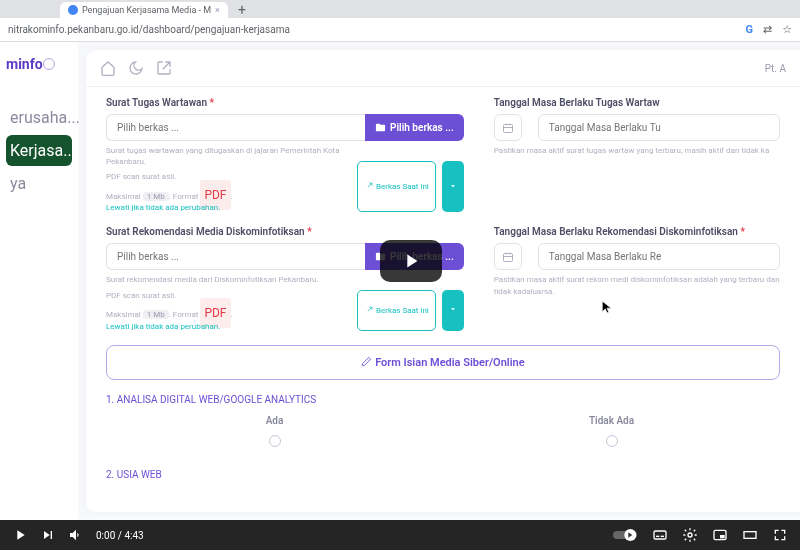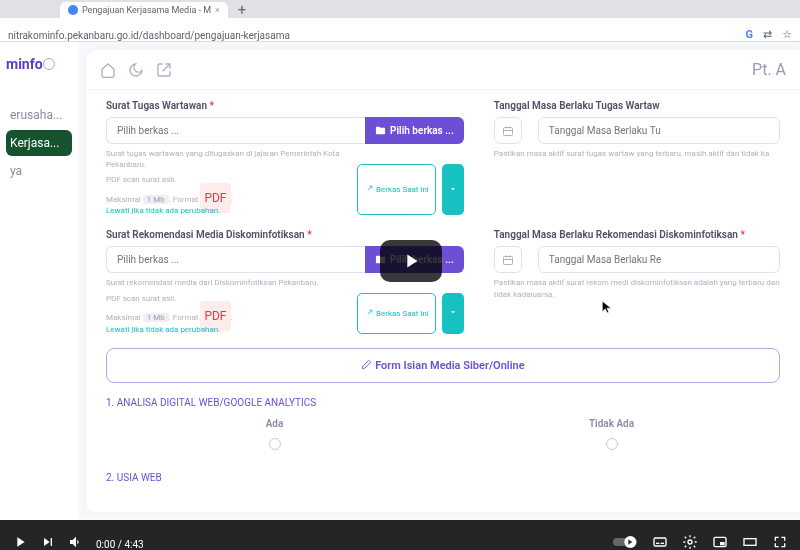--- a/index.html
+++ b/index.html
@@ -2,33 +2,33 @@
 <html><head>
 <meta charset="utf-8">
 <style>
 *{box-sizing:border-box;margin:0;padding:0;font-family:-apple-system,BlinkMacSystemFont,"Segoe UI",Roboto,sans-serif}
 body{width:800px;height:550px;overflow:hidden;background:#f0f0f0;position:relative}
 .browser-tabs{height:18px;background:#dfe1e5;display:flex;padding:0 50px 0 40px;font-size:9px;color:#5f6368;align-items:flex-end}
 .tab{background:#fff;border-radius:6px 6px 0 0;padding:3px 8px;margin-right:4px;display:flex;align-items:center;gap:4px;max-width:180px}
 .tab.inactive{background:transparent}
 .tab .fav{width:10px;height:10px;background:#4285f4;border-radius:50%;flex:none}
 .newtab{padding:0 6px;font-size:14px}
-.urlbar{height:24px;background:#fff;border-bottom:1px solid #ddd;display:flex;align-items:flex-end;padding:0 8px;font-size:10px;color:#5f6368;justify-content:space-between}
+.urlbar{height:24px;background:#fff;border-bottom:1px solid #ddd;display:flex;align-items:center;padding:0 8px;font-size:10px;color:#5f6368;justify-content:space-between}
 .urlbar .ricons{display:flex;gap:10px;font-size:11px}
 .app{display:flex;height:calc(550px - 18px - 24px - 30px);background:#f7f8fc}
 .sidebar{width:78px;background:#fff;padding:14px 6px}
 .brand{color:#5b3cc4;font-weight:700;font-size:14px;display:flex;align-items:center;margin-bottom:30px}
 .brand-gear{width:12px;height:12px;border:1.5px solid #b4a5e6;border-radius:50%;display:inline-block}
-.nav-item{font-size:12px;color:#8b8ba0;padding:6px 4px;border-radius:6px;margin:2px 0;cursor:pointer}
+.nav-item{font-size:16px;color:#8b8ba0;padding:6px 4px;border-radius:6px;margin:2px 0;cursor:pointer}
 .nav-item.active{background:#14532d;color:#fff}
 .main{flex:1;background:#fff;margin:8px 0 8px 8px;border-radius:10px 0 0 10px;box-shadow:0 0 10px rgba(0,0,0,.03);overflow:hidden}
 .topbar{display:flex;align-items:center;padding:10px 14px;gap:12px;border-bottom:1px solid #f0f0f3}
 .ticon{width:16px;height:16px;color:#b0b0c0;cursor:pointer}
 .spacer{flex:1}
-.company{color:#9a9ab0;font-size:16px}
+.company{color:#9a9ab0;font-size:10px}
 .content{padding:10px 20px;overflow:auto;height:calc(100% - 38px)}
 .row{display:flex;gap:30px;margin-bottom:14px}
 .col{flex:1}
 .col.narrow{flex:.8}
 .label{font-size:10px;font-weight:600;color:#4e4e66;margin-bottom:6px}
 .req{color:#e63946}
 .filepick{display:flex}
 .filepick input{flex:1;border:1px solid #e1e1ec;border-right:0;border-radius:6px 0 0 6px;padding:7px 10px;font-size:10px;color:#b0b0c0}
 .filepick .btn{background:#6d4fd6;color:#fff;border:0;border-radius:0 6px 6px 0;padding:0 10px;font-size:10px;font-weight:600;display:flex;align-items:center;gap:4px;cursor:pointer}
 .help{font-size:8px;color:#b0b0c0;line-height:1.4;margin-top:4px}
@@ -43,21 +43,21 @@
 .dateinput input{flex:1;border:1px solid #e1e1ec;border-radius:6px;padding:7px 10px;font-size:10px;color:#b0b0c0}
 .formbanner{border:1px solid #b8a8e8;color:#6d4fd6;padding:10px;text-align:center;border-radius:8px;font-size:11px;font-weight:600;margin:10px 0 14px}
 .section-hd{color:#6d4fd6;font-weight:400;font-size:10px;margin:8px 0 10px}
 .radiorow{display:flex;text-align:center;color:#8b8ba0;font-size:10px;font-weight:600}
 .radiorow>div{flex:1}
 .radios{display:flex;margin-top:6px}
 .radios>div{flex:1;text-align:center}
 .radio{width:12px;height:12px;border:1.5px solid #c8c8d8;border-radius:50%;display:inline-block}
 .helpside{display:flex;gap:8px}
 .helpside .left{flex:1}
-.vcontrols{position:absolute;left:0;right:0;bottom:0;height:30px;background:rgba(20,20,20,.92);display:flex;align-items:flex-end;padding:0 12px;gap:12px;color:#fff;font-size:10px}
+.vcontrols{position:absolute;left:0;right:0;bottom:0;height:30px;background:rgba(20,20,20,.92);display:flex;align-items:center;padding:0 12px;gap:12px;color:#fff;font-size:10px}
 .vicon{width:16px;height:16px;cursor:pointer;fill:#fff}
 .progbar{position:absolute;left:0;right:0;bottom:30px;height:3px;background:rgba(255,255,255,.3)}
 .vcontrols .r{margin-left:auto;display:flex;gap:14px;align-items:center}
 .bigplay{position:absolute;left:380px;top:240px;width:62px;height:42px;background:rgba(0,0,0,.78);border-radius:10px;display:flex;align-items:center;justify-content:center;cursor:pointer}
 .bigplay svg{fill:#fff;width:22px;height:22px}
 .cursor-arrow{position:absolute;left:600px;top:300px;width:14px;height:14px}
 </style>
 </head>
 <body>
 

